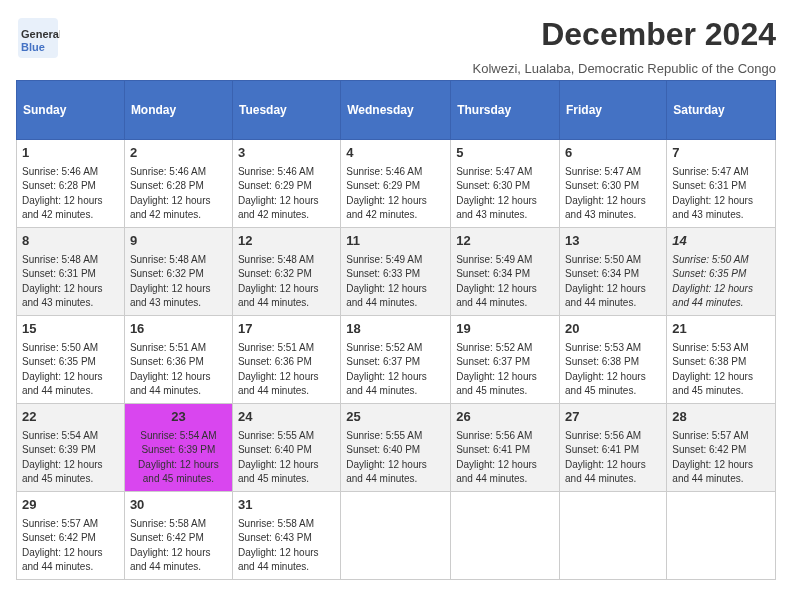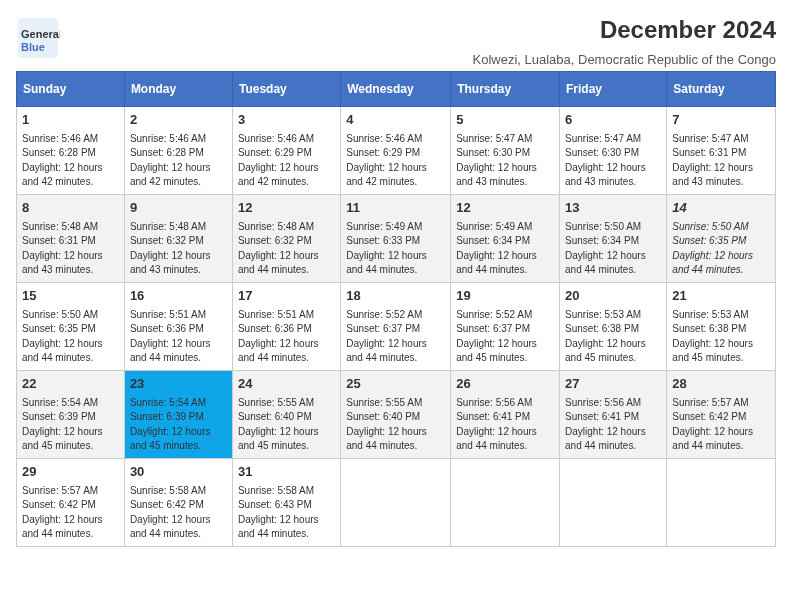--- a/index.html
+++ b/index.html
@@ -18,39 +18,39 @@
     }
     .logo {
       display: flex;
       align-items: center;
       gap: 4px;
     }
     .title-block {
       text-align: right;
     }
     .month-title {
-      font-size: 24px;
+      font-size: 32px;
       font-weight: bold;
       color: #333;
     }
     .location-title {
       font-size: 13px;
       color: #555;
       margin-top: 8px;
     }
     .calendar-table {
       width: 100%;
       border-collapse: collapse;
       font-size: 10.5px;
     }
     .calendar-table th {
       background: #4472c4;
       color: #fff;
       text-align: left;
-      padding: 10px 6px;
+      padding: 22px 6px;
       font-size: 12px;
       font-weight: bold;
       border: 1px solid #3a62b0;
     }
     .calendar-table td {
       vertical-align: top;
       border: 1px solid #ccc;
       padding: 4px 5px;
       height: 88px;
       width: 113px;
@@ -232,21 +232,21 @@
         <span>Daylight: 12 hours and 45 minutes.</span>
       </td>
       </tr>
       <tr style="background: rgb(242, 242, 242); margin-top: 48px;">
         <td style="background: rgb(242, 242, 242);">
         <span class="day-num">22</span>
         <span>Sunrise: 5:54 AM</span><br>
         <span>Sunset: 6:39 PM</span><br>
         <span>Daylight: 12 hours and 45 minutes.</span>
       </td>
-        <td style="background: #0ea5e9;">
+        <td style="background: #d946ef; text-align: center;">
         <span class="day-num">23</span>
         <span>Sunrise: 5:54 AM</span><br>
         <span>Sunset: 6:39 PM</span><br>
         <span>Daylight: 12 hours and 45 minutes.</span>
       </td>
         <td style="background: rgb(242, 242, 242);">
         <span class="day-num">24</span>
         <span>Sunrise: 5:55 AM</span><br>
         <span>Sunset: 6:40 PM</span><br>
         <span>Daylight: 12 hours and 45 minutes.</span>

